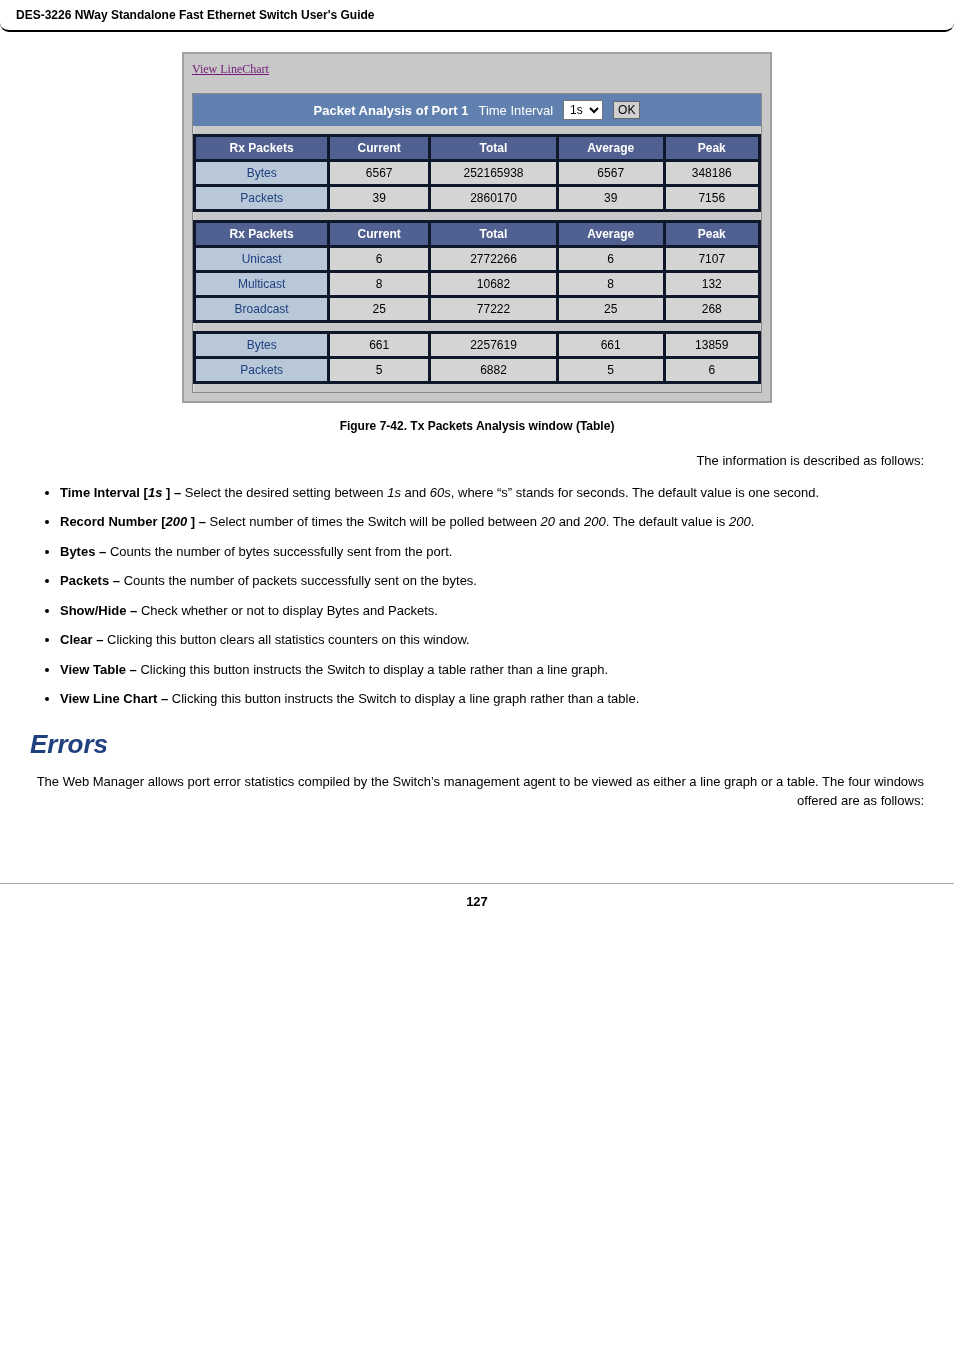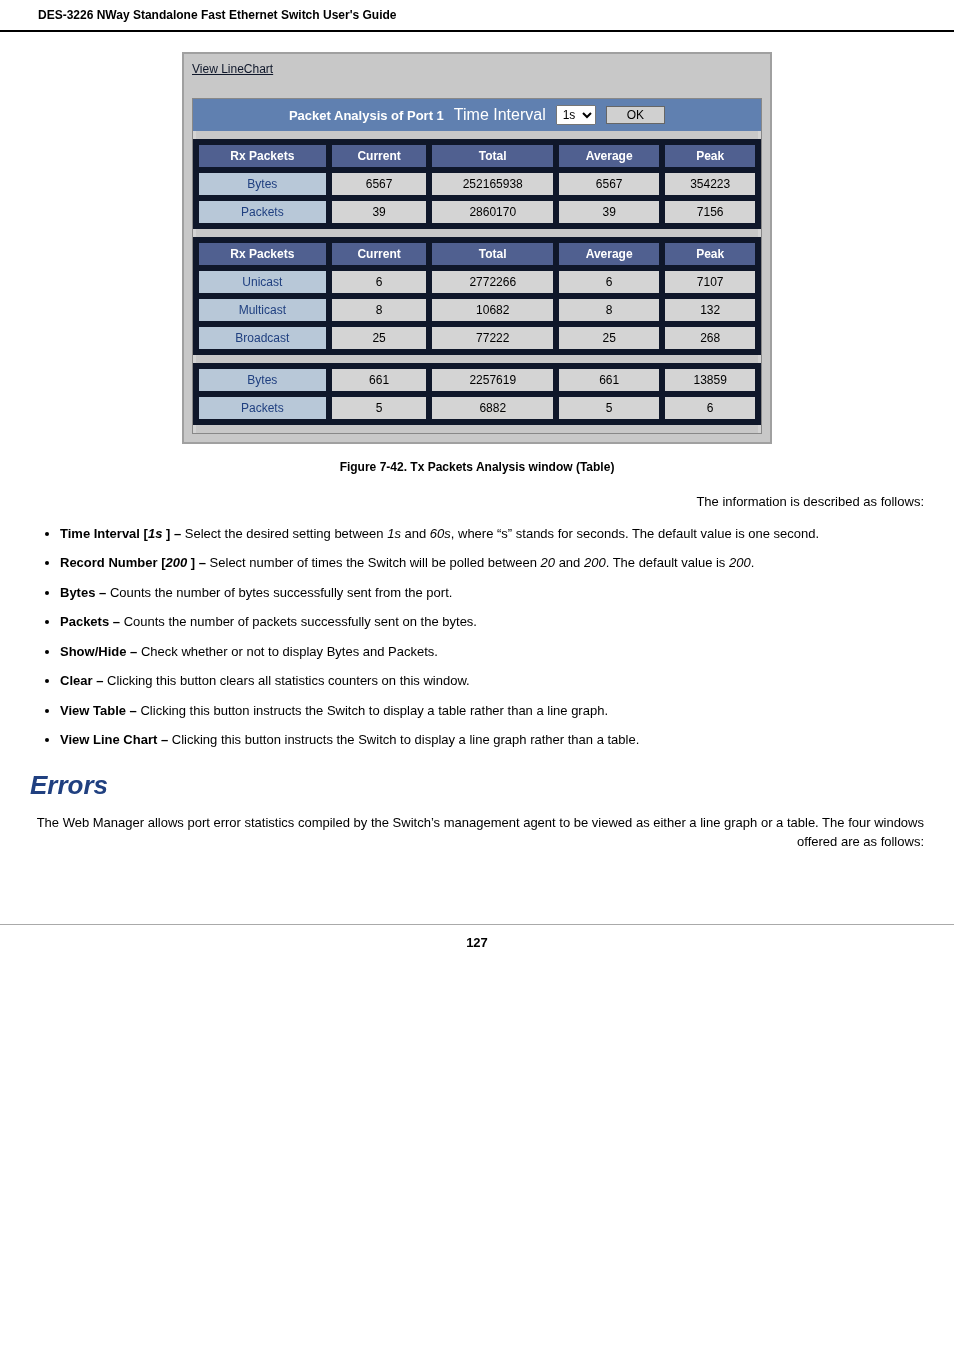--- a/index.html
+++ b/index.html
@@ -8,45 +8,47 @@
       font-size: 13px;
       color: #000;
       background: #fff;
       width: 954px;
       min-height: 1351px;
       padding: 0;
     }
 
     .page-header {
       border-bottom: 2px solid #000;
-      padding: 8px 38px;
-      font-size: 12px;
-      font-weight: bold;
+      padding: 8px 16px;
+      font-size: 12px;
+      font-weight: bold;
+      border-radius: 9px;
     }
 
     .page-content {
       padding: 20px 30px;
     }
 
     
     .figure-panel {
       border: 2px solid #a0a0a0;
       background: #c8c8c8;
       margin: 0 auto 16px auto;
       width: 590px;
       padding: 8px;
     }
 
     .view-linechart-link {
-      color: #0f172a;
+      color: #701a75;
       text-decoration: underline;
       font-size: 12px;
       cursor: pointer;
       display: block;
-      margin-bottom: 22px;
+      margin-bottom: 16px;
+      font-family: Liberation Serif, serif;
     }
 
     .panel-inner {
       background: #d4d4d4;
       border: 1px solid #888;
     }
 
     .panel-header {
       background: #6080b0;
       color: #fff;
@@ -55,47 +57,47 @@
       font-weight: bold;
       font-size: 13px;
       display: flex;
       align-items: center;
       justify-content: center;
       gap: 10px;
     }
 
     .time-interval-label {
       font-weight: normal;
-      font-size: 16px;
+      font-size: 13px;
       text-align: center;
     }
 
     .time-interval-select {
       font-size: 12px;
       padding: 1px 2px;
       width: 40px;
     }
 
     .ok-button {
       font-size: 12px;
-      padding: 1px 20px;
+      padding: 1px 4px;
       cursor: pointer;
       background: #d0d0d0;
       border: 1px solid #666;
     }
 
     
     .data-table {
       width: 100%;
       border-collapse: collapse;
       background: #d4d4d4;
     }
 
     .data-table td, .data-table th {
-      border: 6px solid #0f172a;
+      border: 3px solid #0f172a;
       padding: 4px 8px;
       text-align: center;
       font-size: 12px;
     }
 
     .section-header td {
       background: #506090;
       color: #fff;
       font-weight: bold;
       text-align: center;
@@ -203,21 +205,21 @@
             <td>Total</td>
             <td>Average</td>
             <td>Peak</td>
           </tr>
 
           <tr class="row-label">
             <td>Bytes</td>
             <td>6567</td>
             <td>252165938</td>
             <td>6567</td>
-            <td>354223</td>
+            <td>348186</td>
           </tr>
 
           <tr class="row-label">
             <td>Packets</td>
             <td>39</td>
             <td>2860170</td>
             <td>39</td>
             <td>7156</td>
           </tr>
 

